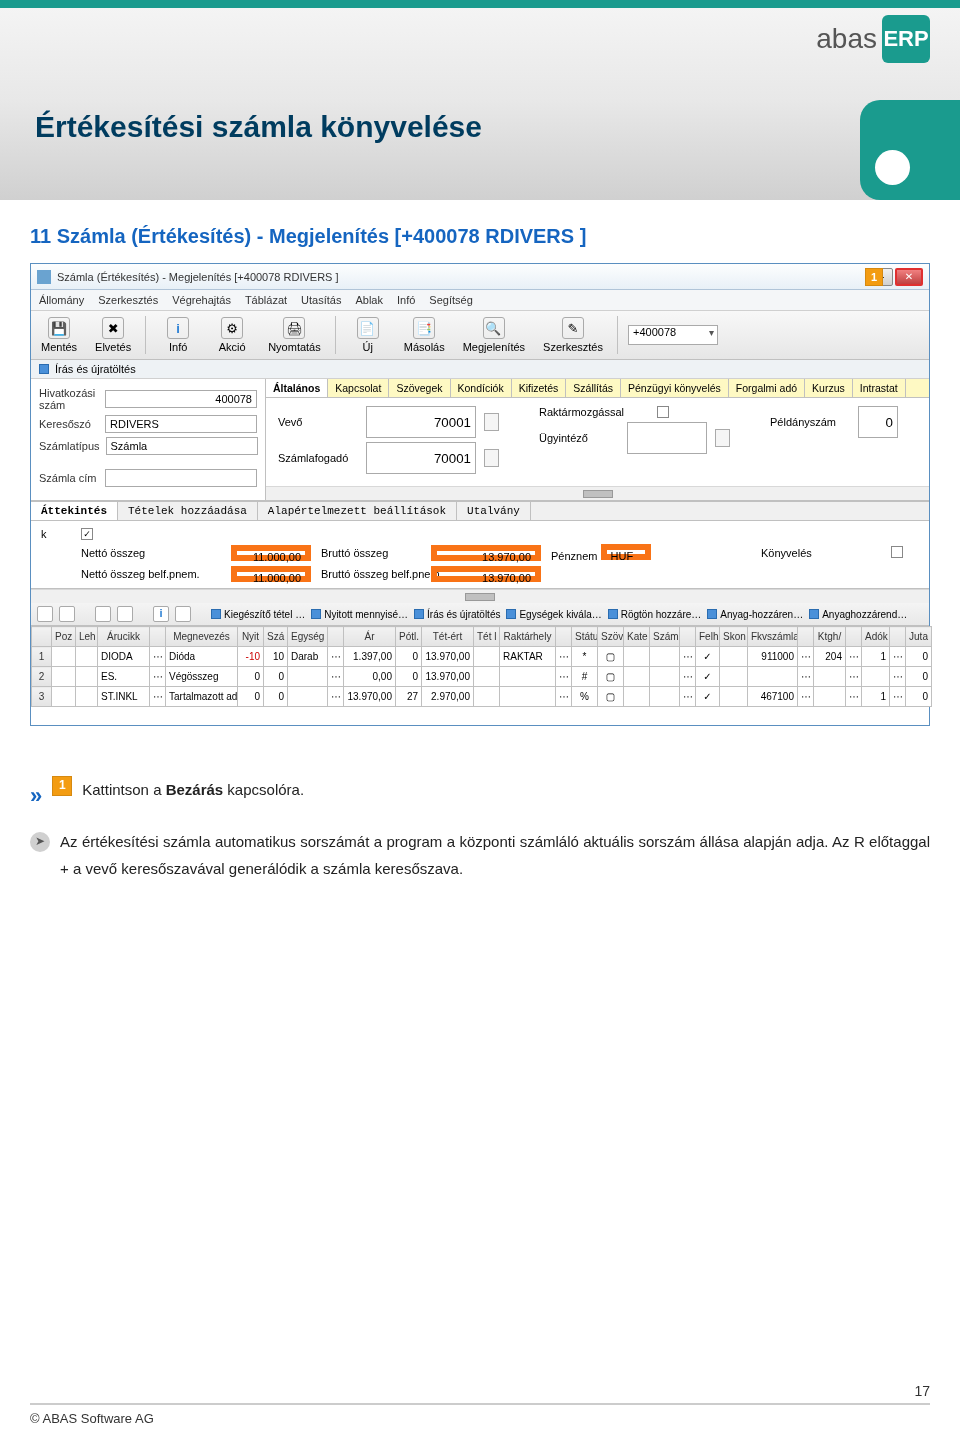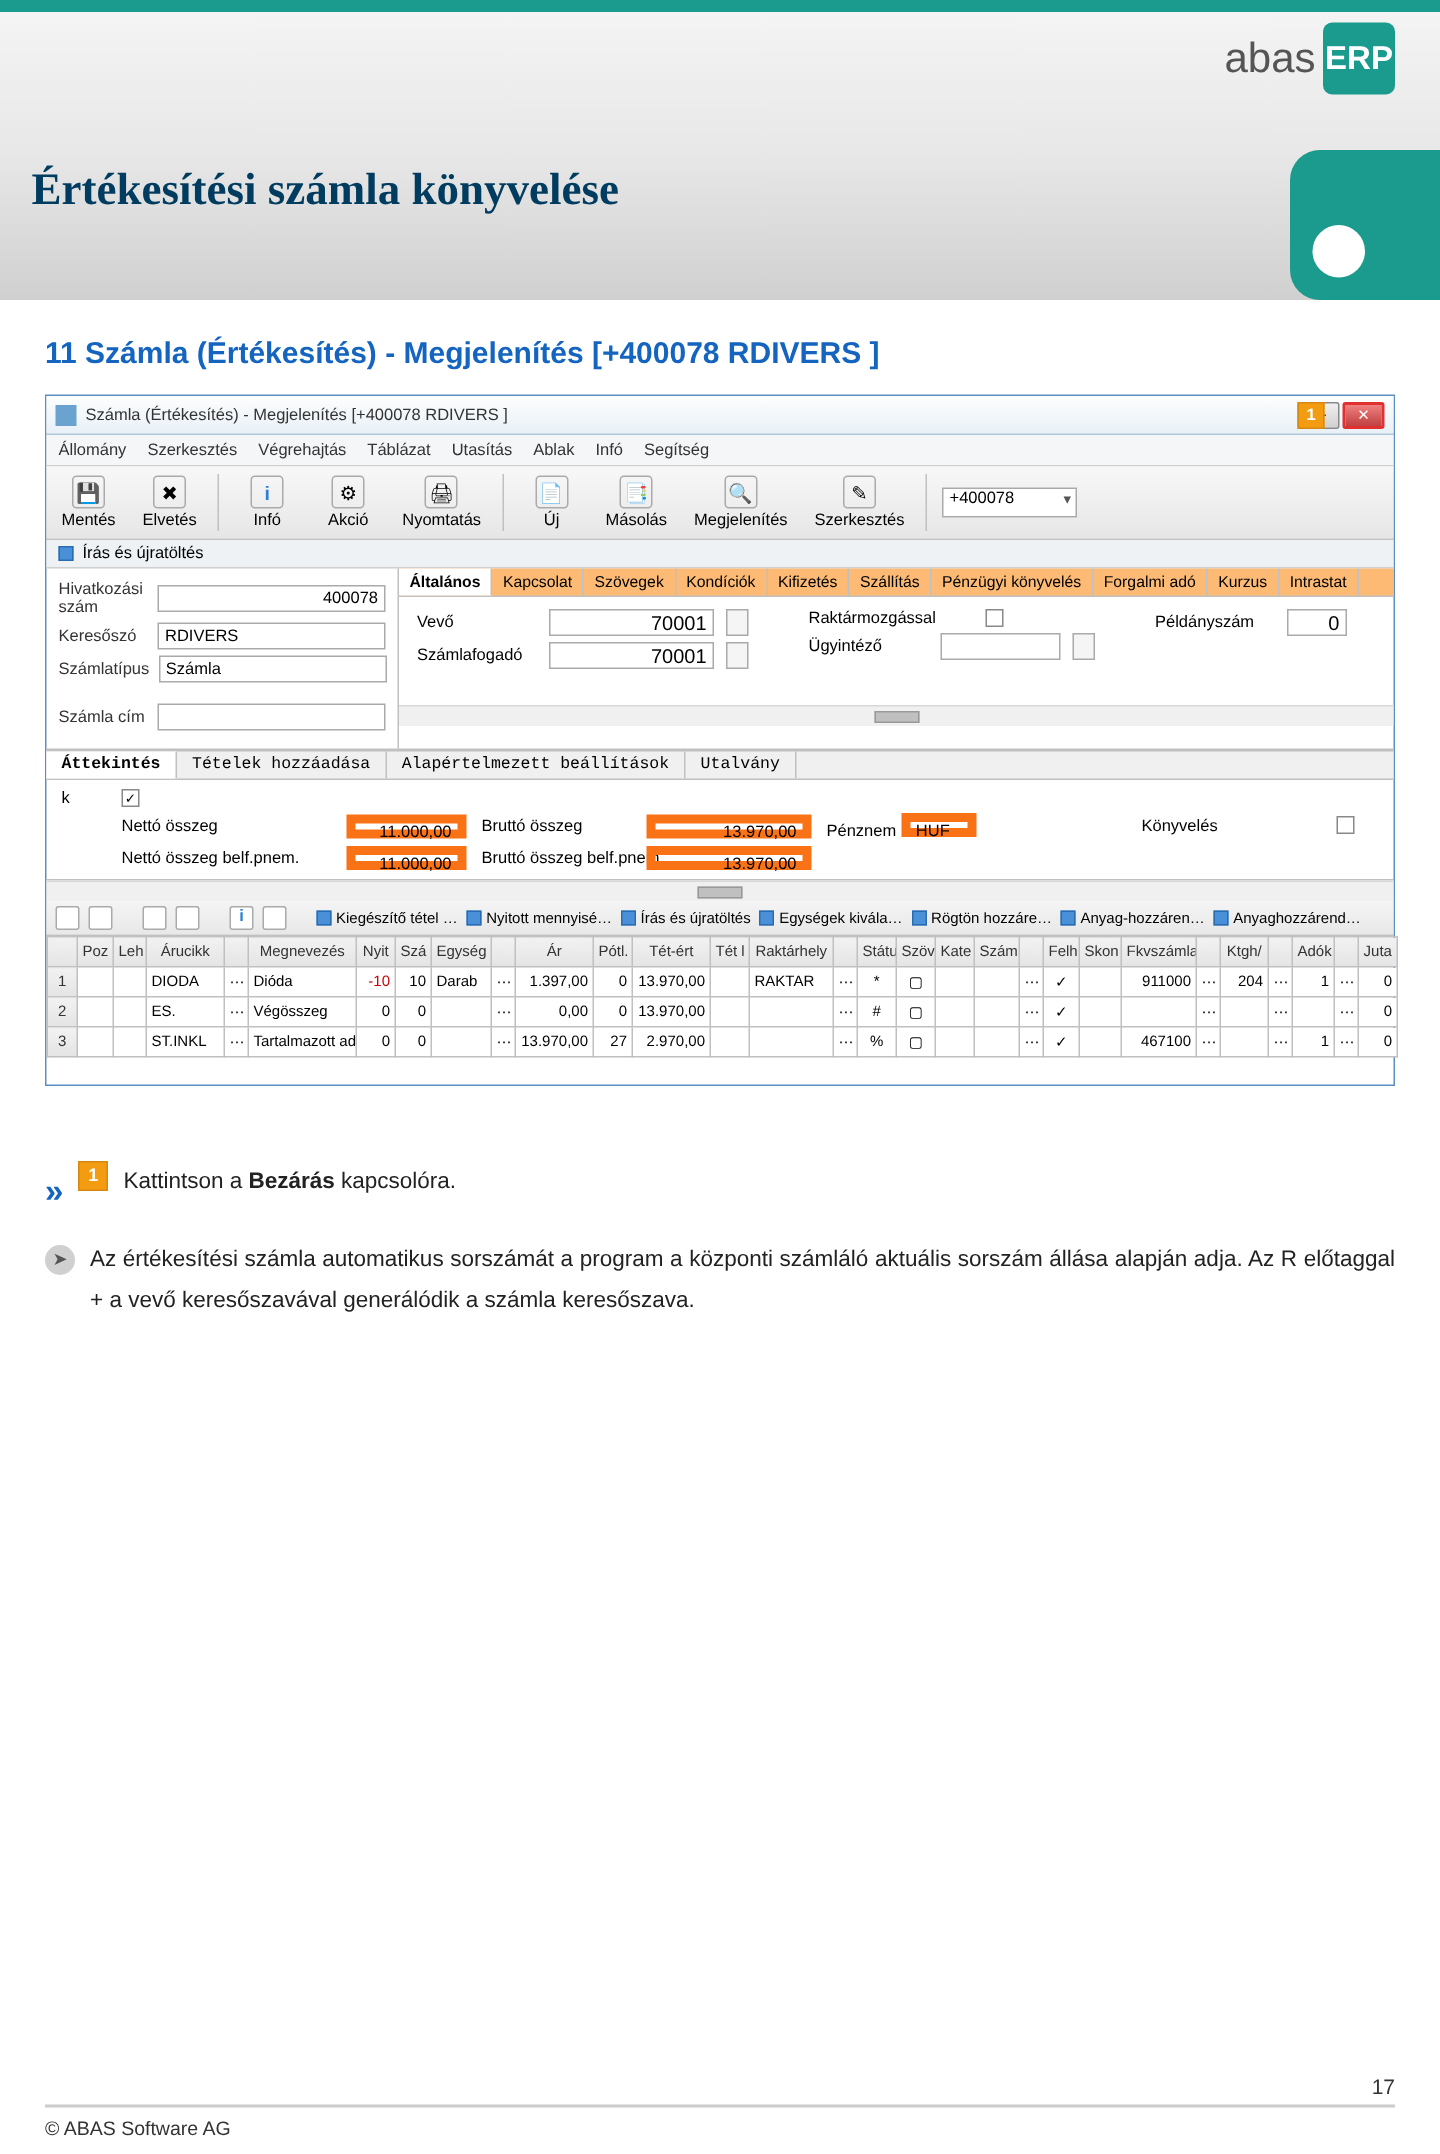--- a/index.html
+++ b/index.html
@@ -4,21 +4,21 @@
 <style>
   * { box-sizing: border-box; margin: 0; padding: 0; }
   body { width: 960px; height: 1436px; font-family: Arial, sans-serif; background: #fff; position: relative; }
   
   
   .header-band { width: 100%; height: 200px; position: relative; background: linear-gradient(to bottom, #f5f5f5 0%, #e8e8e8 50%, #d0d0d0 100%); }
   .header-band::before { content: ""; position: absolute; top: 0; left: 0; right: 0; height: 8px; background: #1a9b8e; }
   .logo-area { position: absolute; top: 15px; right: 30px; display: flex; align-items: center; gap: 5px; }
   .logo-text { font-size: 28px; color: #555; font-weight: 300; }
   .logo-box { width: 48px; height: 48px; background: #1a9b8e; border-radius: 6px; color: #fff; font-size: 22px; display: flex; align-items: center; justify-content: center; font-weight: bold; }
-  .section-title { position: absolute; top: 110px; left: 21px; font-size: 30px; color: #003c5f; font-weight: bold; font-family: Liberation Serif, serif; }
+  .section-title { position: absolute; top: 110px; left: 35px; font-size: 30px; color: #003c5f; font-weight: bold; }
   .side-logo { position: absolute; top: 100px; right: 0; width: 100px; height: 100px; background: #1a9b8e; border-radius: 20px 0 0 20px; }
   .side-logo::after { content: ""; position: absolute; bottom: 15px; left: 15px; width: 35px; height: 35px; background: #fff; border-radius: 50%; }
   
   .content { padding: 25px 30px; }
   .breadcrumb { font-size: 20px; color: #1565c0; font-weight: bold; margin-bottom: 15px; }
   
   
   .window { border: 1px solid #5a8fc0; background: #fff; font-size: 11px; }
   .titlebar { background: linear-gradient(to bottom, #fdfefe, #e8f0f7); height: 26px; display: flex; align-items: center; padding: 0 6px; border-bottom: 1px solid #b0c4d8; position: relative; }
   .titlebar-icon { width: 14px; height: 14px; background: #6aa3d0; margin-right: 6px; }
@@ -40,28 +40,28 @@
   .subbar { background: #eef2f5; padding: 3px 8px; border-bottom: 1px solid #d0d0d0; display: flex; align-items: center; gap: 6px; }
   .sq { width: 10px; height: 10px; background: #4a90d9; border: 1px solid #2a6cb0; }
   
   .form-area { display: flex; border-bottom: 1px solid #c0c0c0; }
   .form-left { width: 235px; padding: 8px; border-right: 1px solid #c0c0c0; }
   .form-right { flex: 1; padding: 0; }
   .frow { display: flex; align-items: center; margin-bottom: 4px; gap: 6px; }
   .flabel { width: 90px; color: #333; }
   .finput { flex: 1; height: 18px; border: 1px solid #aaa; background: #fff; padding: 0 4px; font-size: 11px; }
   
-  .tabs-inner { display: flex; background: #fdba74; border-bottom: 1px solid #c0c0c0; font-size: 10.5px; }
+  .tabs-inner { display: flex; background: #fef9c3; border-bottom: 1px solid #c0c0c0; font-size: 10.5px; }
   .tab-i { padding: 3px 7px; border-right: 1px solid #c0c0c0; white-space: nowrap; }
   .tab-i.active { background: #fff; font-weight: bold; }
   
   .inner-body { padding: 8px 12px; position: relative; min-height: 72px; }
   .ibrow { display: flex; align-items: center; gap: 8px; margin-bottom: 4px; }
   .iblabel { min-width: 80px; }
-  .ibinput { width: 110px; height: 18px; border: 1px solid #aaa; background: #fff; padding: 0 4px; text-align: right; }
+  .ibinput { width: 110px; height: 32px; border: 1px solid #aaa; background: #fff; padding: 0 4px; text-align: right; }
   .ibsel { width: 15px; height: 18px; border: 1px solid #aaa; background: #f5f5f5; }
   .scroll-hint { height: 14px; background: #f0f0f0; border-top: 1px solid #d8d8d8; display:flex; align-items:center; padding:0 4px; }
   .scroll-hint .thumb { width: 30px; height: 8px; background:#c0c0c0; border:1px solid #999; margin-left:auto; margin-right:auto; }
   
   .tabs-lower { display: flex; background: #f0f0f0; border-bottom: 1px solid #c0c0c0; border-top: 1px solid #c0c0c0; font-size: 11px; }
   .tab-l { padding: 3px 10px; border-right: 1px solid #c0c0c0; font-family: Liberation Mono, monospace; }
   .tab-l.active { background: #fff; font-weight: bold; }
   
   .summary { padding: 6px 10px; display: grid; grid-template-columns: 30px 140px 80px 100px 110px 200px 120px 1fr; gap: 4px 10px; align-items: center; border-bottom: 1px solid #c0c0c0; }
   .chk { width: 12px; height: 12px; border: 1px solid #888; background: #fff; display: inline-flex; align-items: center; justify-content: center; font-size: 9px; }

